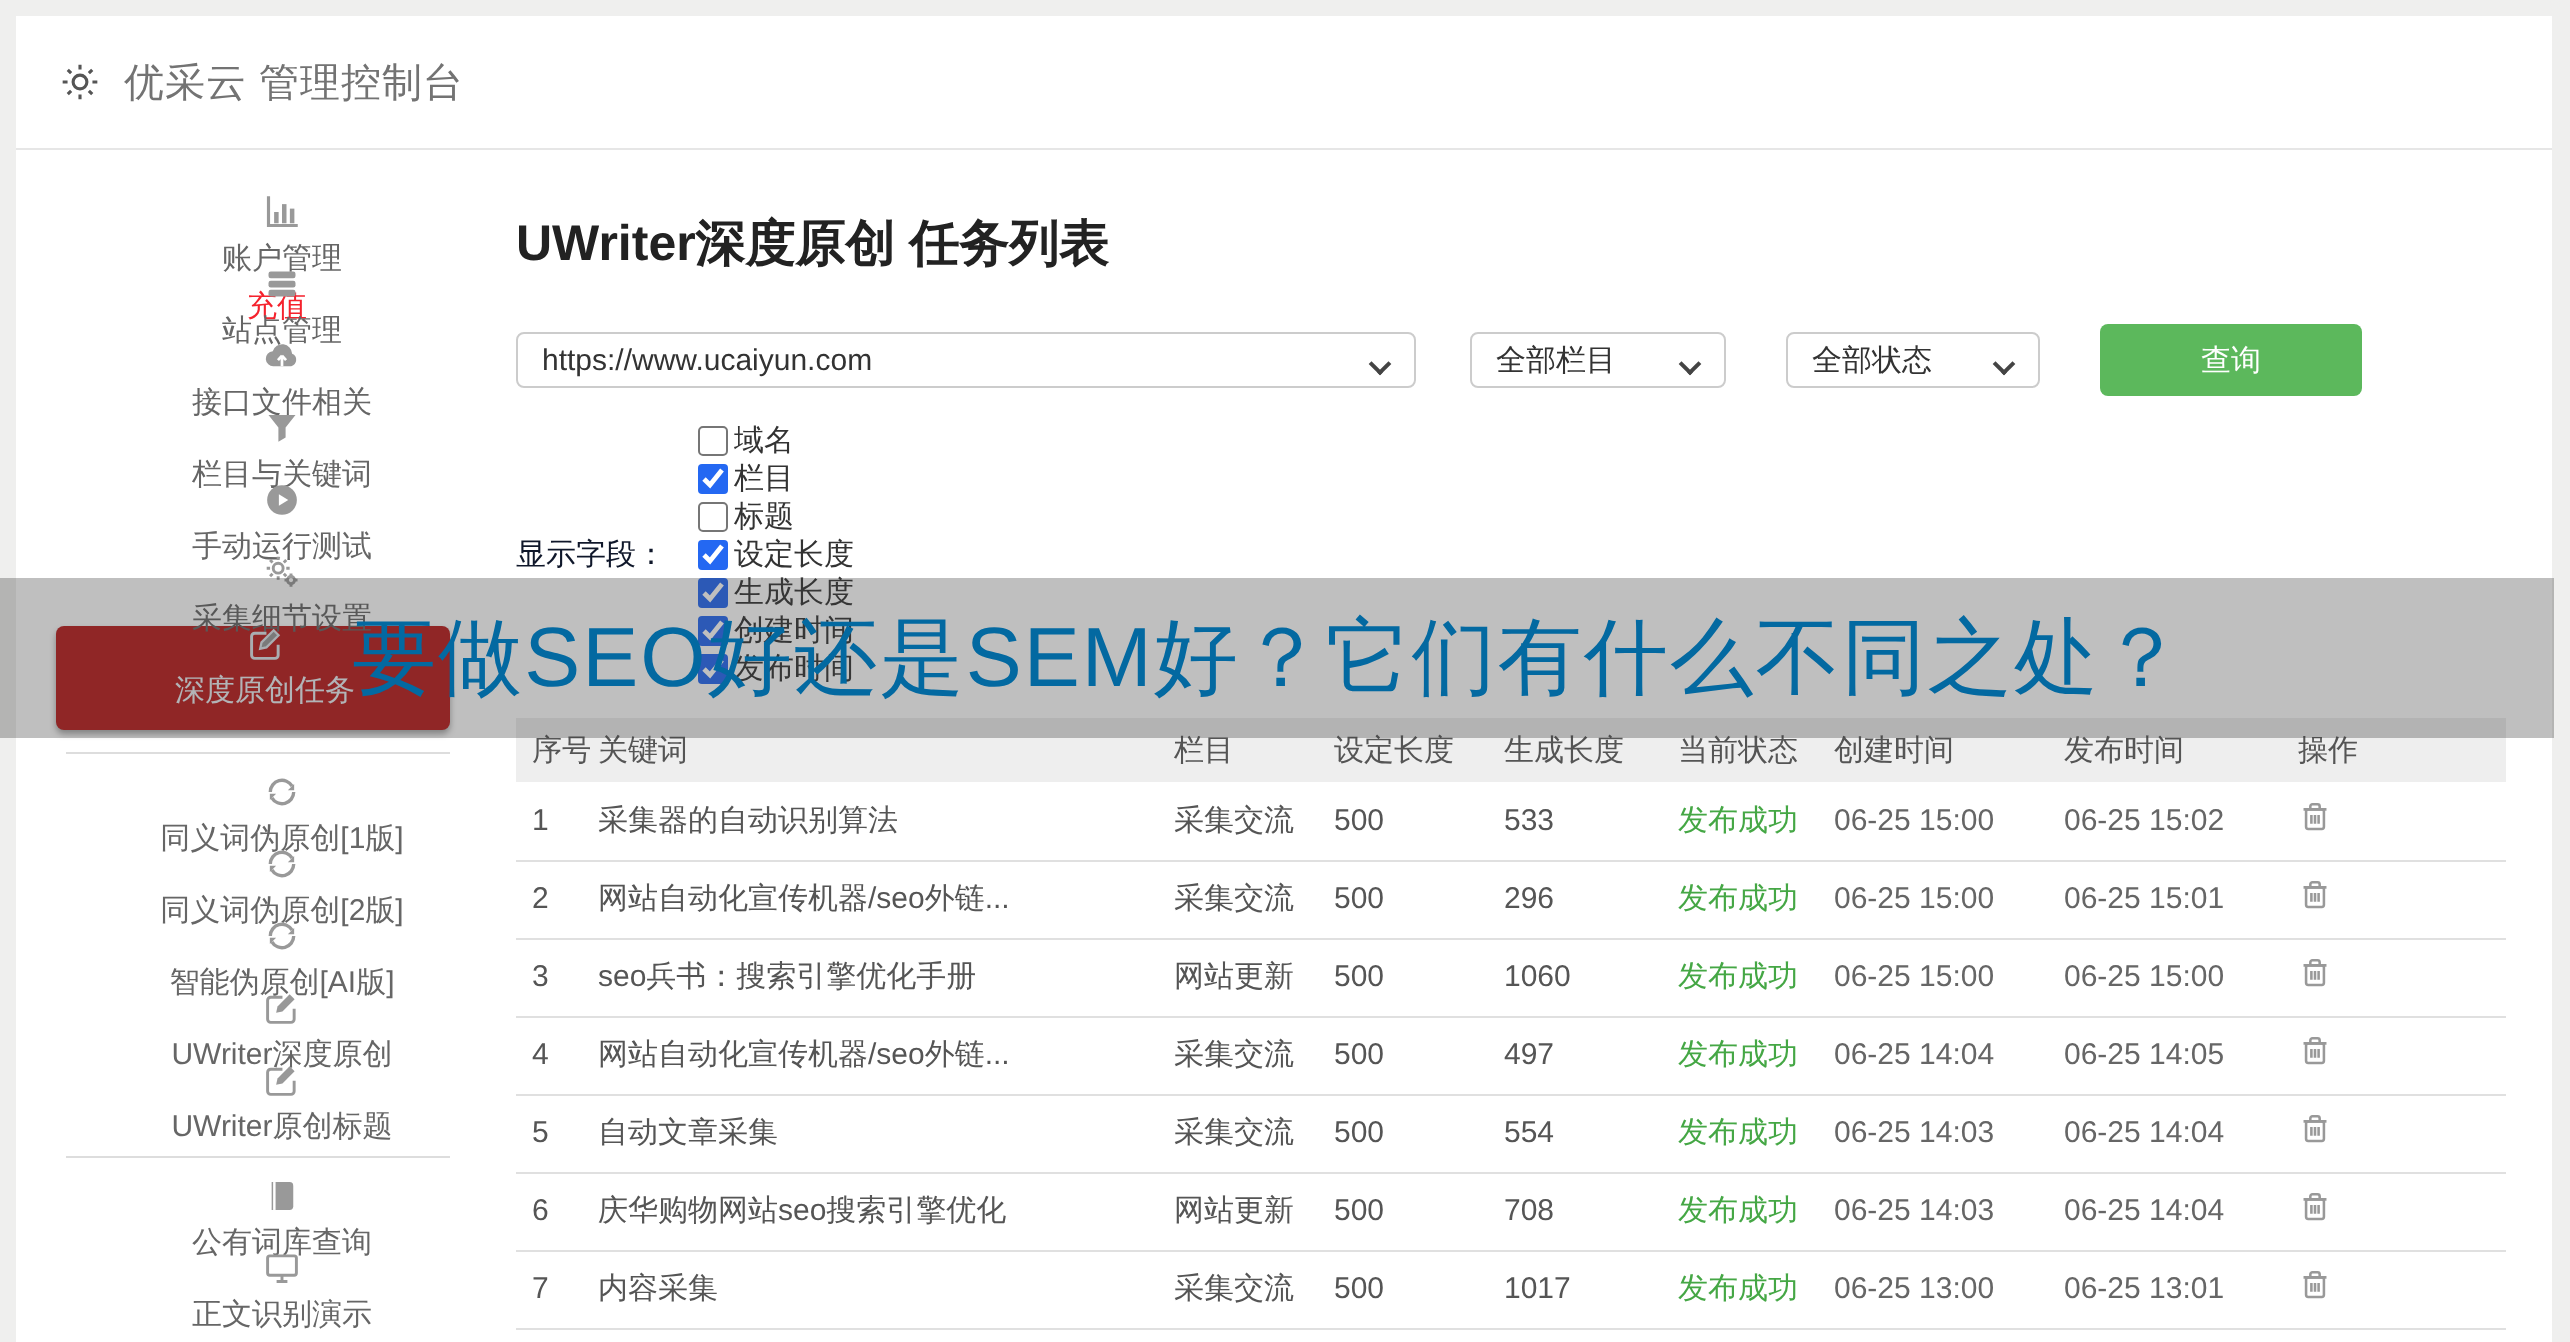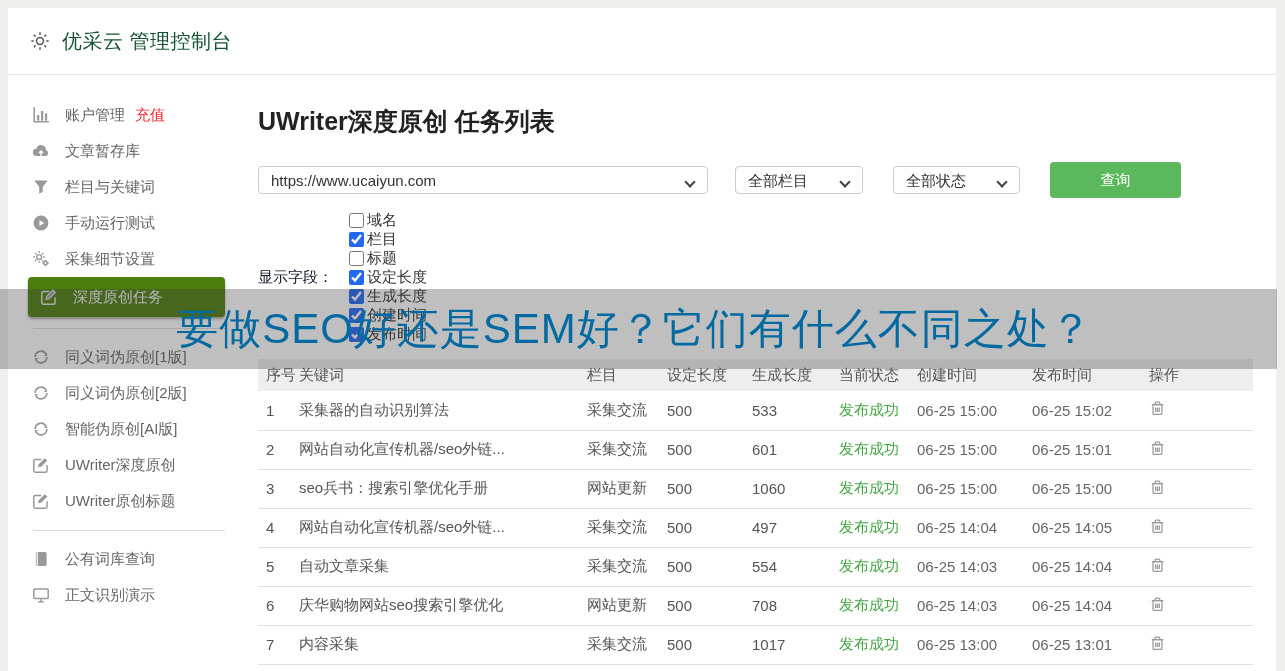--- a/index.html
+++ b/index.html
@@ -13,36 +13,36 @@
   }
   .panel {
     position:absolute; left:8px; top:8px; right:9px; bottom:0;
     background:#fff;
   }
   
   .topbar {
     height:67px; border-bottom:1px solid #e6e6e6;
     display:flex; align-items:center; padding-left:22px; gap:12px;
   }
-  .topbar .app-title { font-size:20px; color:#14532d; letter-spacing:.5px; }
+  .topbar .app-title { font-size:20px; color:#737373; letter-spacing:.5px; }
   .icon { display:inline-flex; align-items:center; justify-content:center; }
   
   .content { display:flex; height:calc(100% - 67px); }
   .sidebar { width:242px; flex:0 0 242px; padding-top:22px; }
   .side-item {
     height:36px; display:flex; align-items:center;
-    padding-left:24px; gap:15px; font-size:15px; color:#666;
-    cursor:pointer; white-space:nowrap;
+    padding-left:24px; gap:5px; font-size:15px; color:#666;
+    cursor:pointer; white-space:nowrap;flex-direction:column;
   }
   .side-item .icon { width:18px; height:18px; flex:0 0 18px; }
   .side-item.selected {
-    background:#4d7c0f; color:#eceff3; border-radius:4px;
+    background:#b91c1c; color:#eceff3; border-radius:4px;
     margin:0 25px 0 20px; padding-left:12px;
     box-shadow:0 2px 3px rgba(0,0,0,.35);
-    height:40px;
+    height:52px;
   }
   .side-item.selected .icon svg path, .side-item.selected .icon svg rect,
   .side-item.selected .icon svg circle, .side-item.selected .icon svg g { stroke:#dfe4ea; }
   .side-badge { color:#f5222d; font-size:15px; margin-left:-5px; }
   .side-divider { border-top:1px solid #ddd; margin:11px 25px 10px 25px; }
   
   .main { flex:1; padding:30px 0 0 8px; }
   .page-title { font-size:25px; font-weight:600; color:#222; margin-bottom:24px; }
   .controls { display:flex; align-items:center; }
   .sel-wrap { position:relative; display:inline-block; }
@@ -122,26 +122,36 @@
               <rect x="4.5" y="8" width="2" height="5" fill="#999"></rect>
               <rect x="8" y="4.5" width="2" height="8.5" fill="#999"></rect>
               <rect x="11.5" y="6.5" width="2" height="6.5" fill="#999"></rect>
             </svg>
           </span>
           <span>账户管理</span>
           <span class="side-badge">充值</span>
         </div>
         <div class="side-item">
           <span class="icon">
+            <svg width="18" height="18" viewBox="0 0 16 16" fill="#999">
+              <rect x="2" y="2.4" width="12" height="3" rx="1"></rect>
+              <rect x="2" y="6.5" width="12" height="3" rx="1"></rect>
+              <rect x="2" y="10.6" width="12" height="3" rx="1"></rect>
+            </svg>
+          </span>
+          <span>站点管理</span>
+        </div>
+        <div class="side-item">
+          <span class="icon">
             <svg width="18" height="18" viewBox="0 0 16 16">
               <path d="M4.3 12.5a3.3 3.3 0 0 1-.4-6.6A4.4 4.4 0 0 1 12.5 7a2.9 2.9 0 0 1-.4 5.5z" fill="#999"></path>
               <path d="M8 12.5V8.2M8 7.8L6.2 9.8M8 7.8l1.8 2" stroke="#fff" stroke-width="1.2" fill="none"></path>
             </svg>
           </span>
-          <span>文章暂存库</span>
+          <span>接口文件相关</span>
         </div>
         <div class="side-item">
           <span class="icon">
             <svg width="18" height="18" viewBox="0 0 16 16">
               <path d="M2 2.2h12L9.6 7.8v4.4l-3.2 1.9V7.8z" fill="#999"></path>
             </svg>
           </span>
           <span>栏目与关键词</span>
         </div>
         <div class="side-item">
@@ -346,21 +356,21 @@
                       </g>
                     </svg>
                   </span>
                 </button></td>
             </tr>
             <tr>
               <td>2</td>
               <td>网站自动化宣传机器/seo外链...</td>
               <td>采集交流</td>
               <td>500</td>
-              <td>601</td>
+              <td>296</td>
               <td class="c-status">发布成功</td>
               <td class="c-time">06-25 15:00</td>
               <td class="c-time">06-25 15:01</td>
               <td><button class="trash-btn">
                   <span class="icon">
                     <svg width="17" height="17" viewBox="0 0 16 16">
                       <g stroke="#999" stroke-width="1.2" fill="none">
                         <path d="M2.6 4.4h10.8M5.8 4.4V3a1 1 0 0 1 1-1h2.4a1 1 0 0 1 1 1v1.4"></path>
                         <rect x="3.8" y="4.4" width="8.4" height="9.2" rx="1"></rect>
                         <path d="M6.3 7v4.2M8 7v4.2M9.7 7v4.2"></path>

